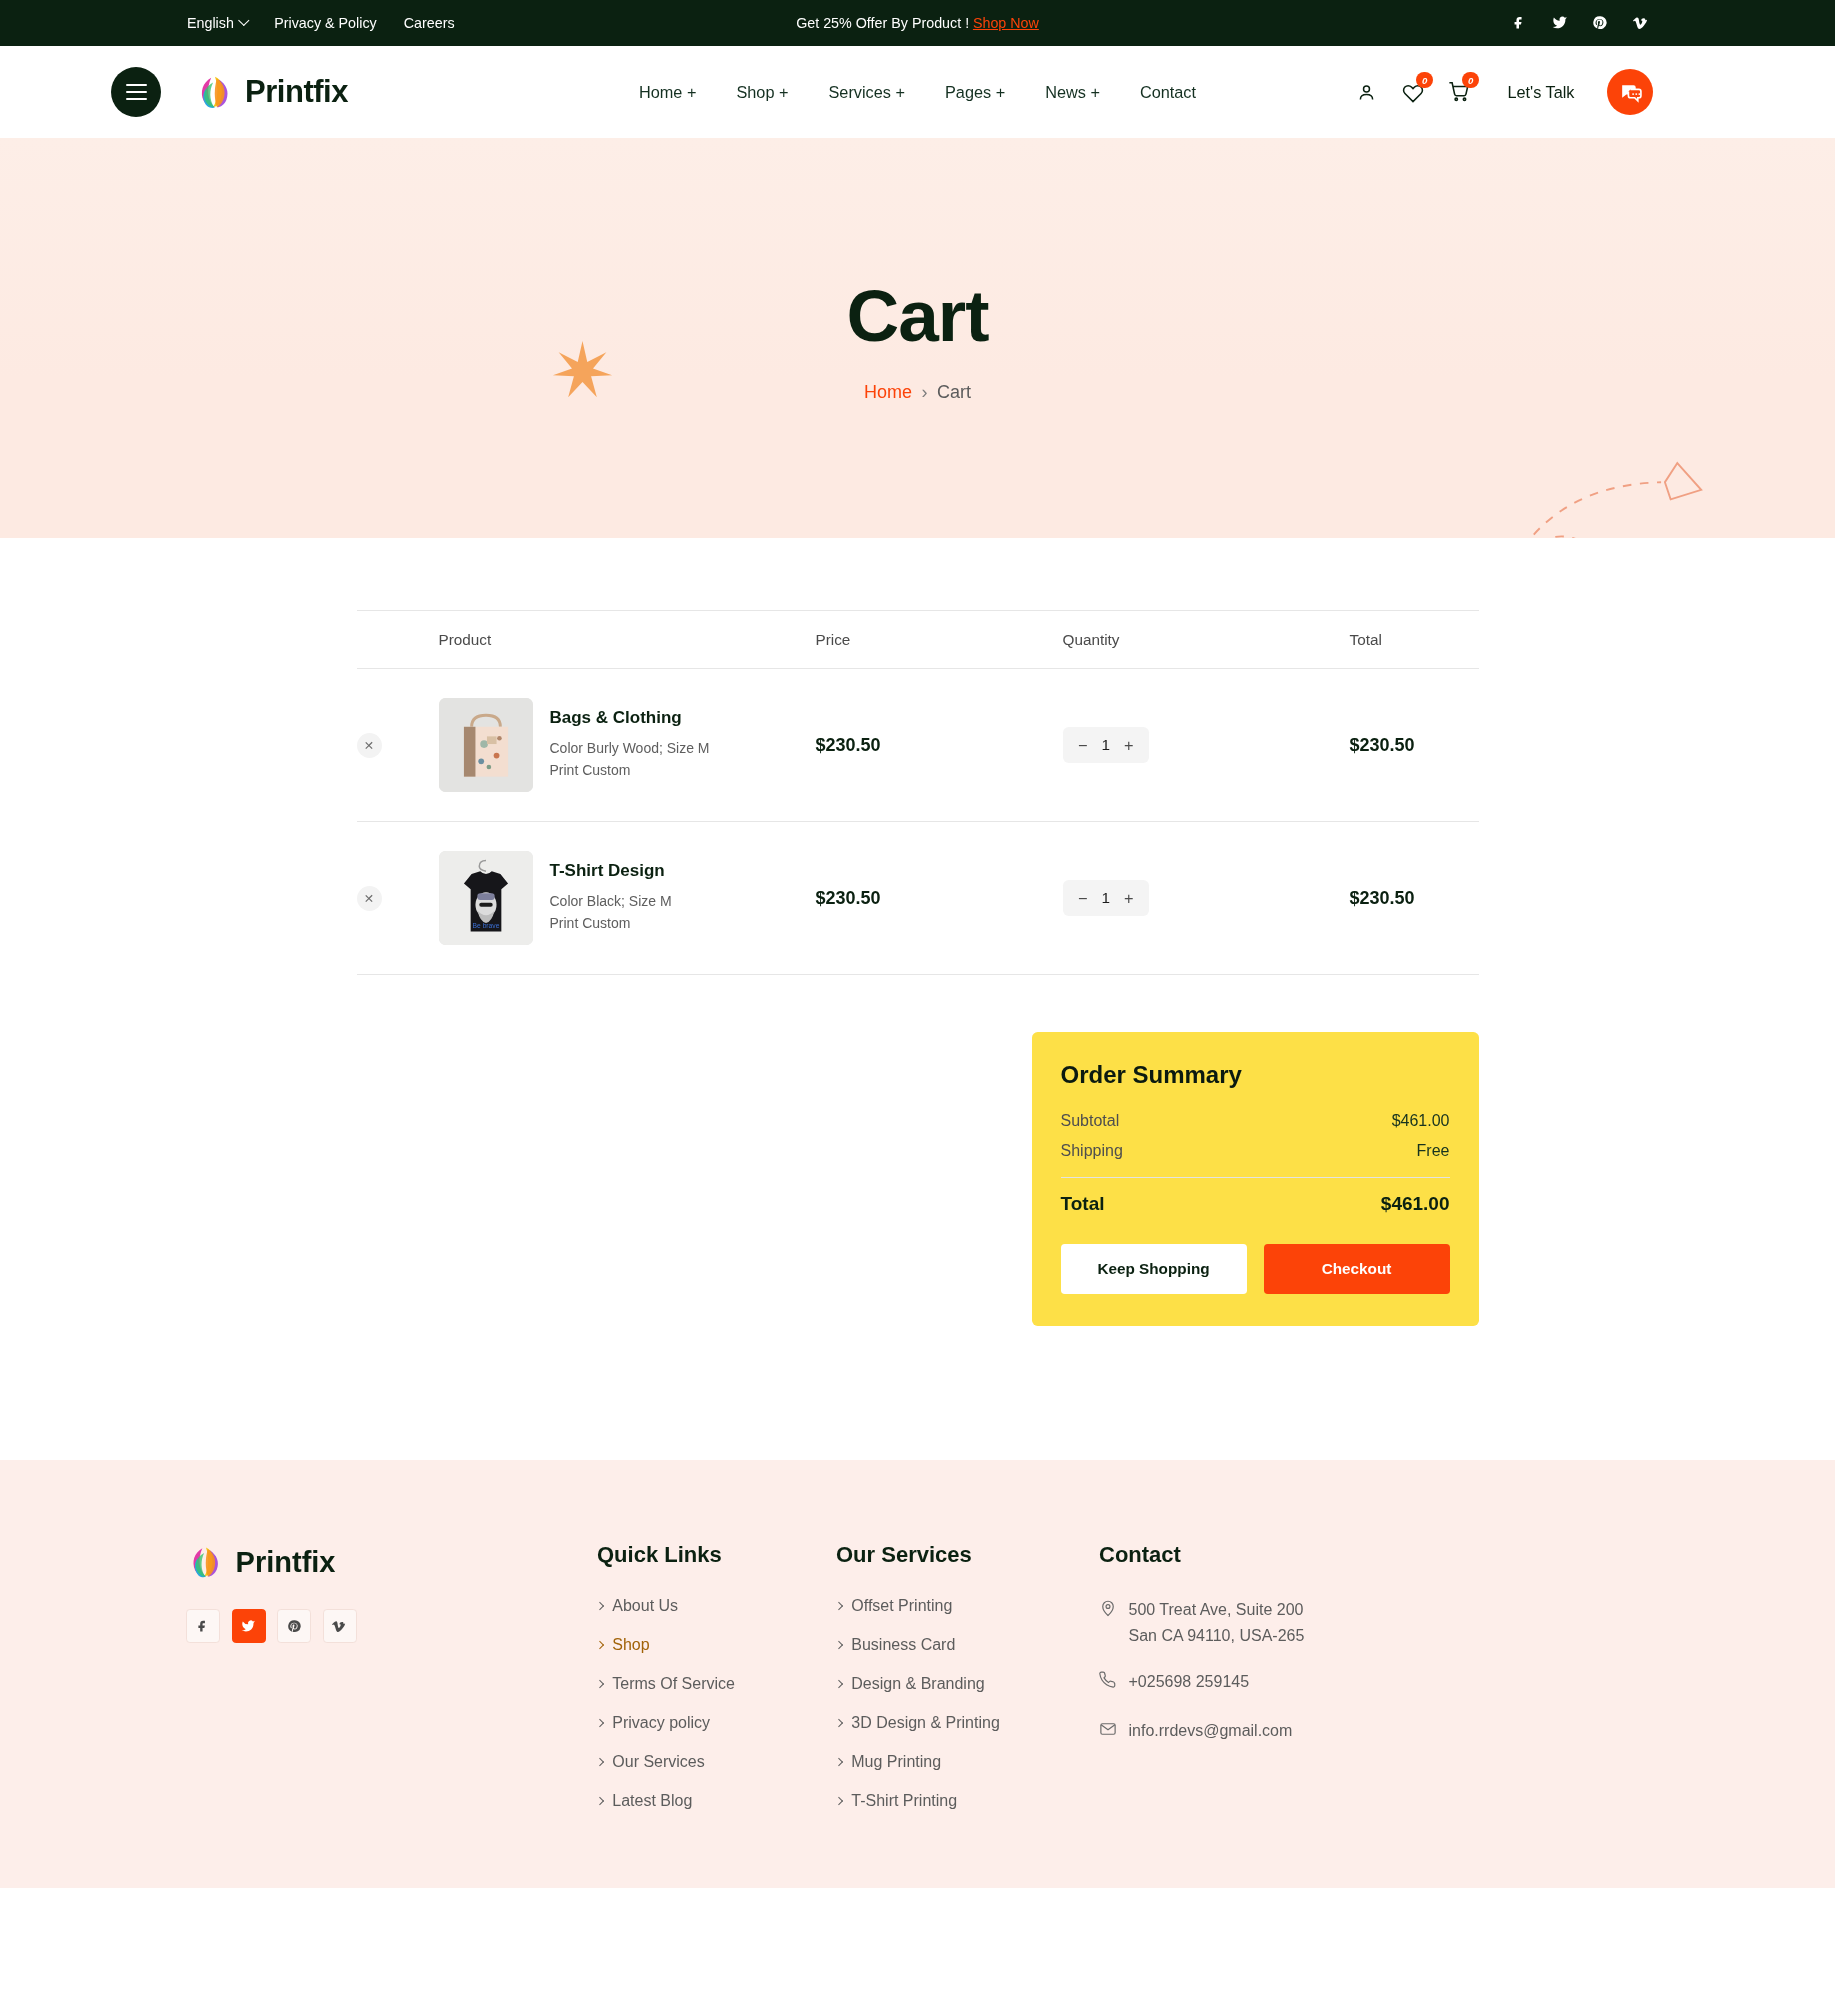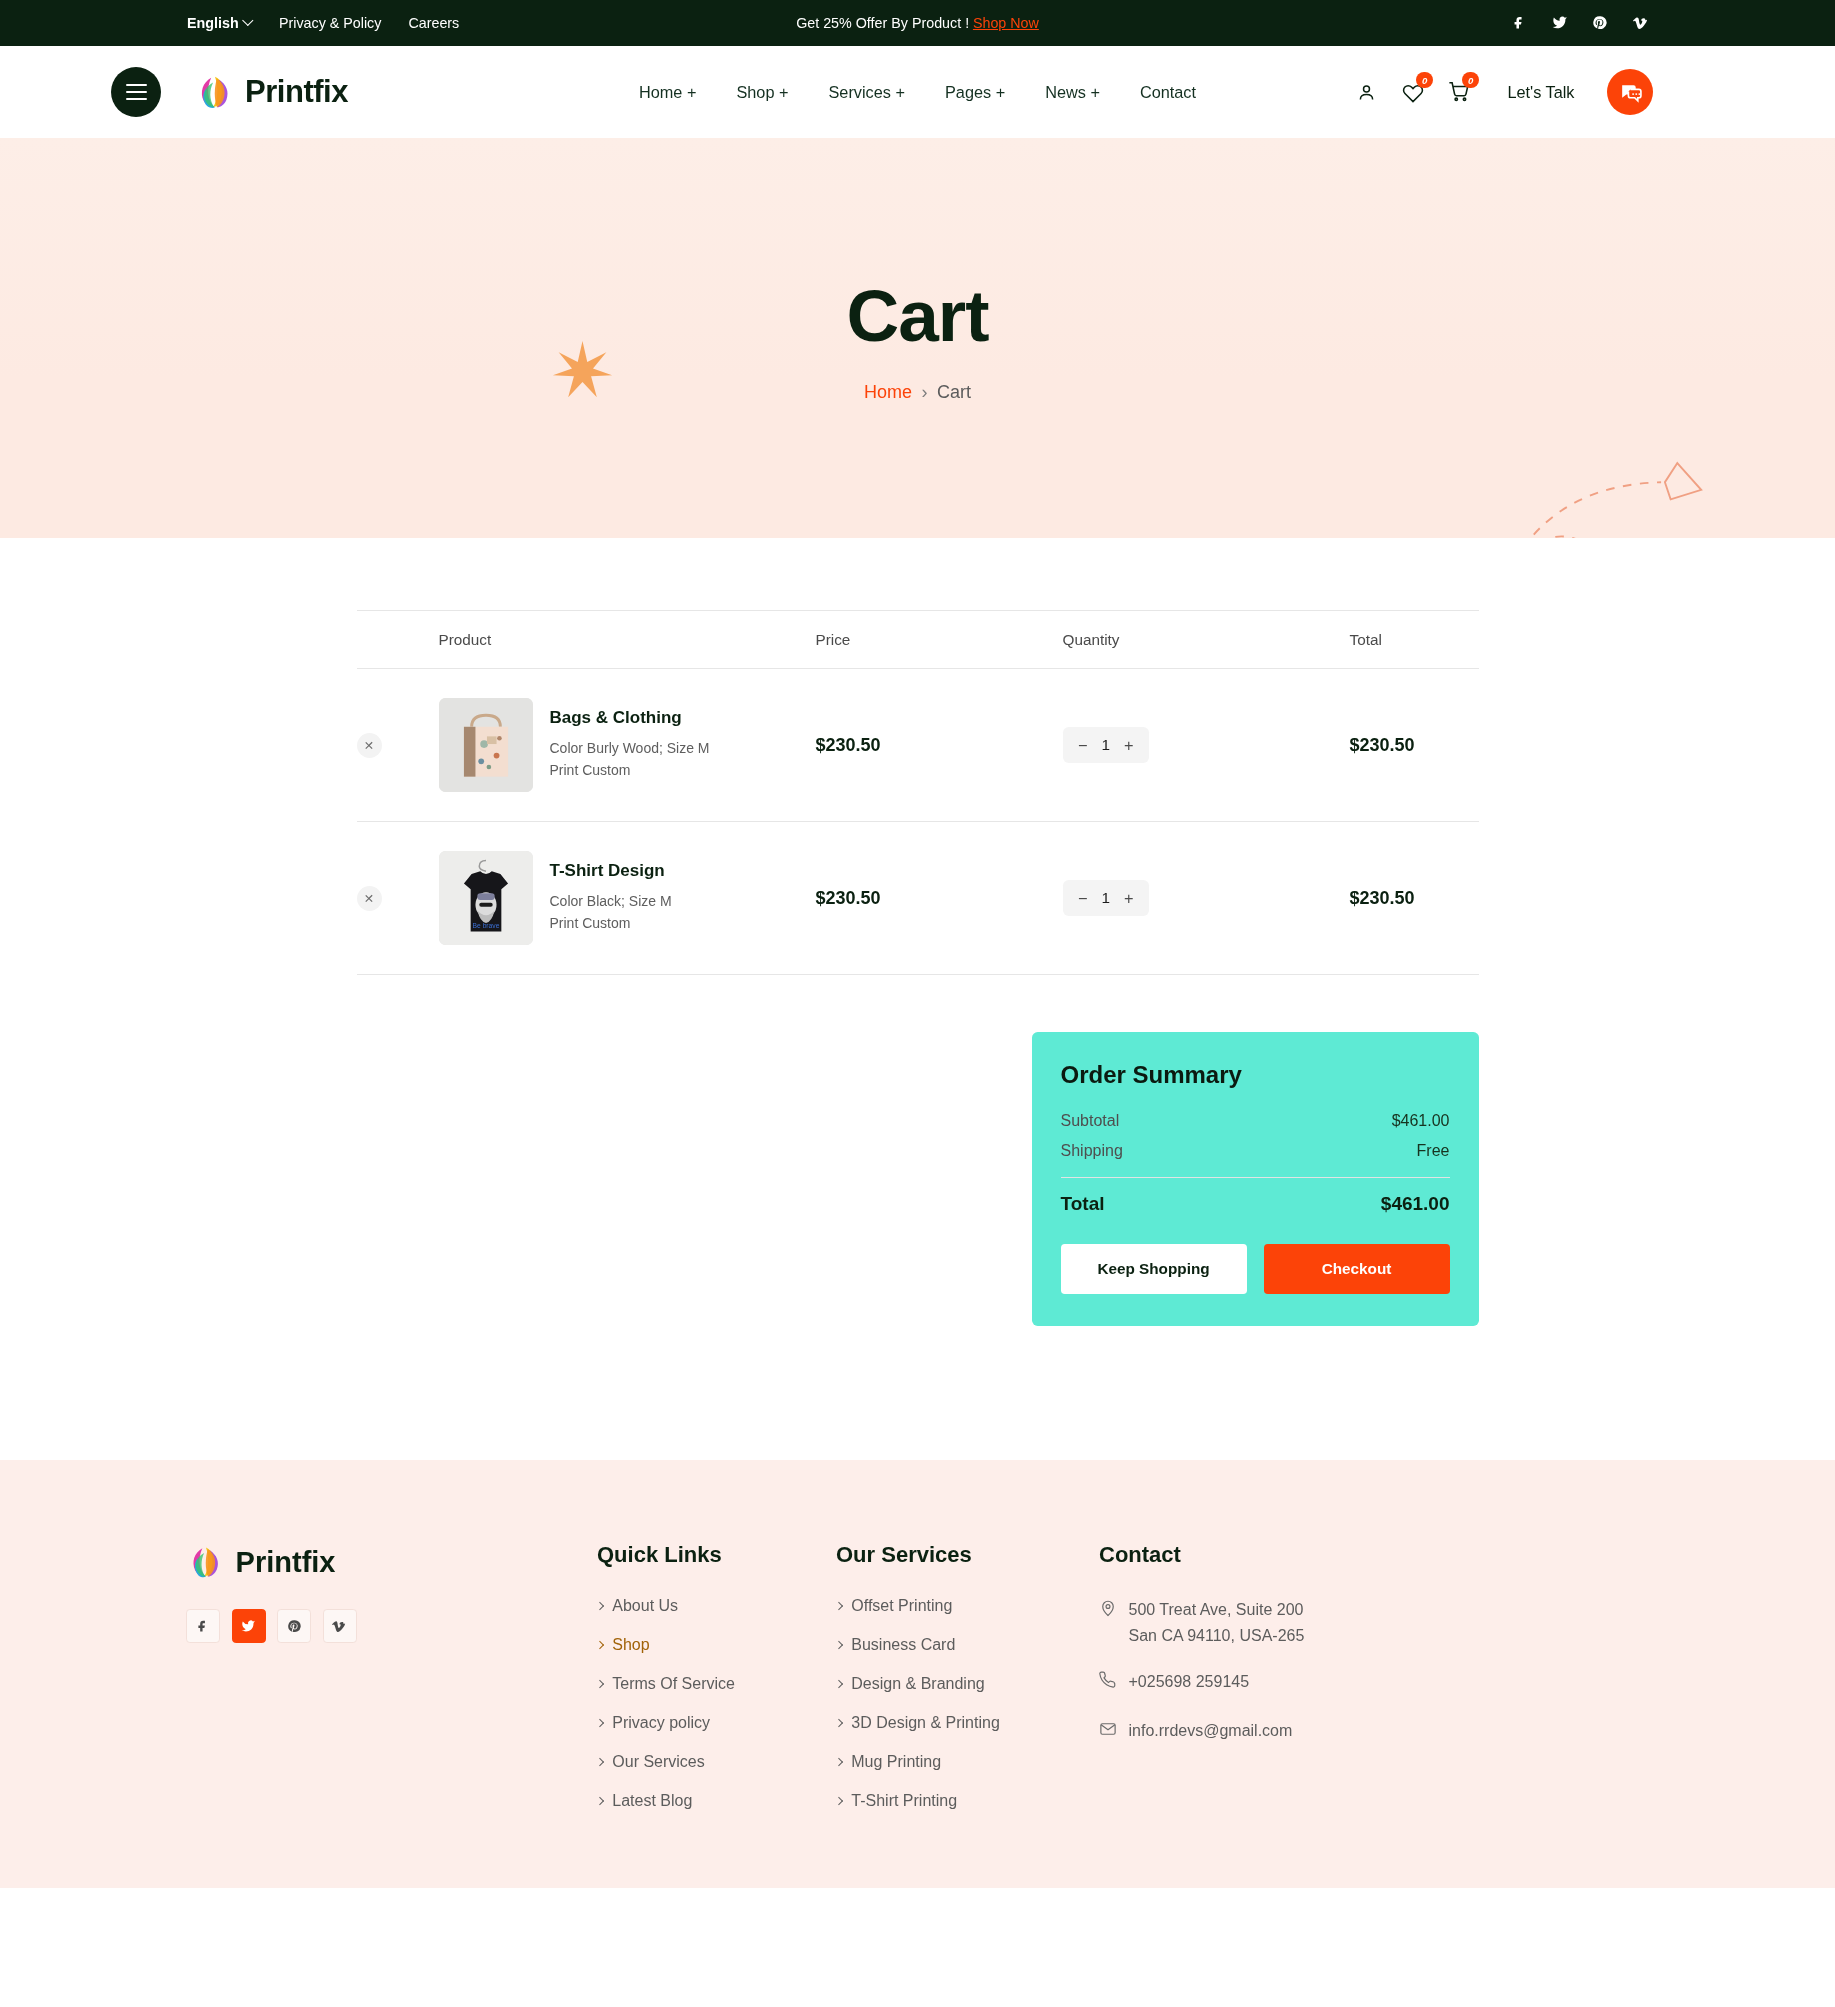--- a/index.html
+++ b/index.html
@@ -21,21 +21,21 @@
     font-size: 14.3px;
     position: relative;
   }
   .topbar-left {
     display: flex;
     align-items: center;
     gap: 27px;
     margin-left: 187px;
   }
   .topbar-left .lang {
-    font-weight: bold;
+    font-weight: normal;
     display: flex;
     align-items: center;
     gap: 5.7px;
     cursor: pointer;
   }
   .chev-down {
     display: inline-block;
     width: 7.6px; height: 7.6px;
     border-right: 1.5px solid #fff;
     border-bottom: 1.5px solid #fff;
@@ -301,21 +301,21 @@
     border: none;
     font-size: 15.3px;
     font-weight: bold;
     cursor: pointer;
     border-radius: 2.9px;
     font-family: inherit;
   }
   .summary {
     width: 447px;
     margin-left: auto;
-    background: #5eead4;
+    background: #fde047;
     border-radius: 5.7px;
     padding: 29px 29px 32.5px 29px;
   }
   .summary h3 {
     font-size: 24px;
     font-weight: bold;
     color: #0b1a10;
     margin-bottom: 23px;
   }
   .sum-row {

